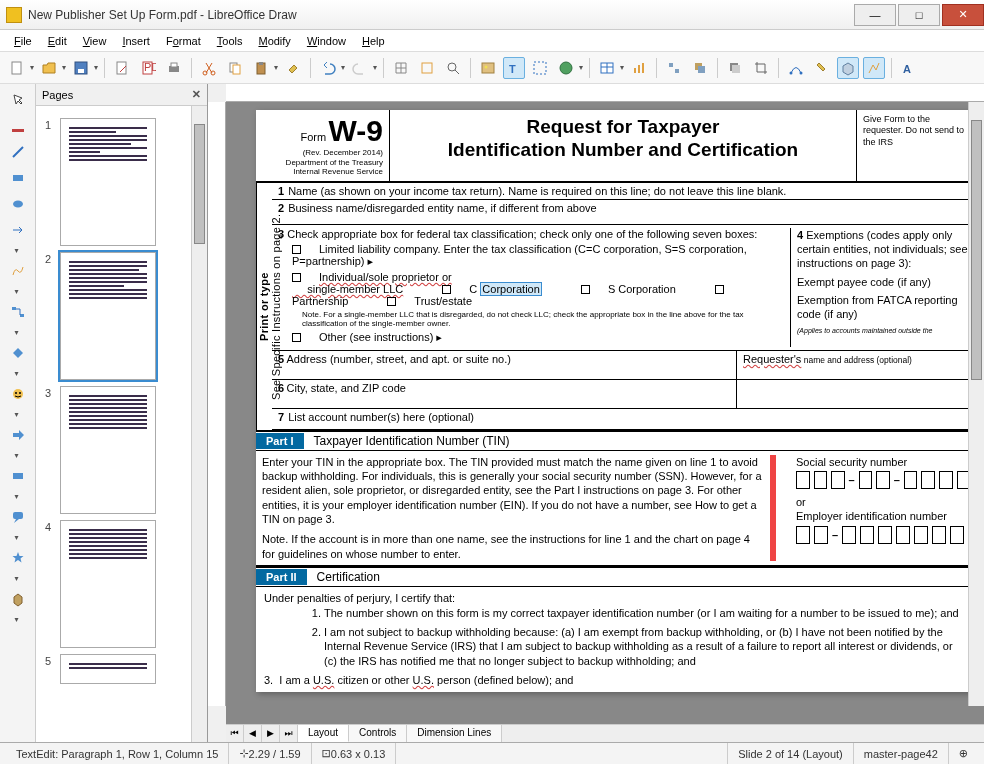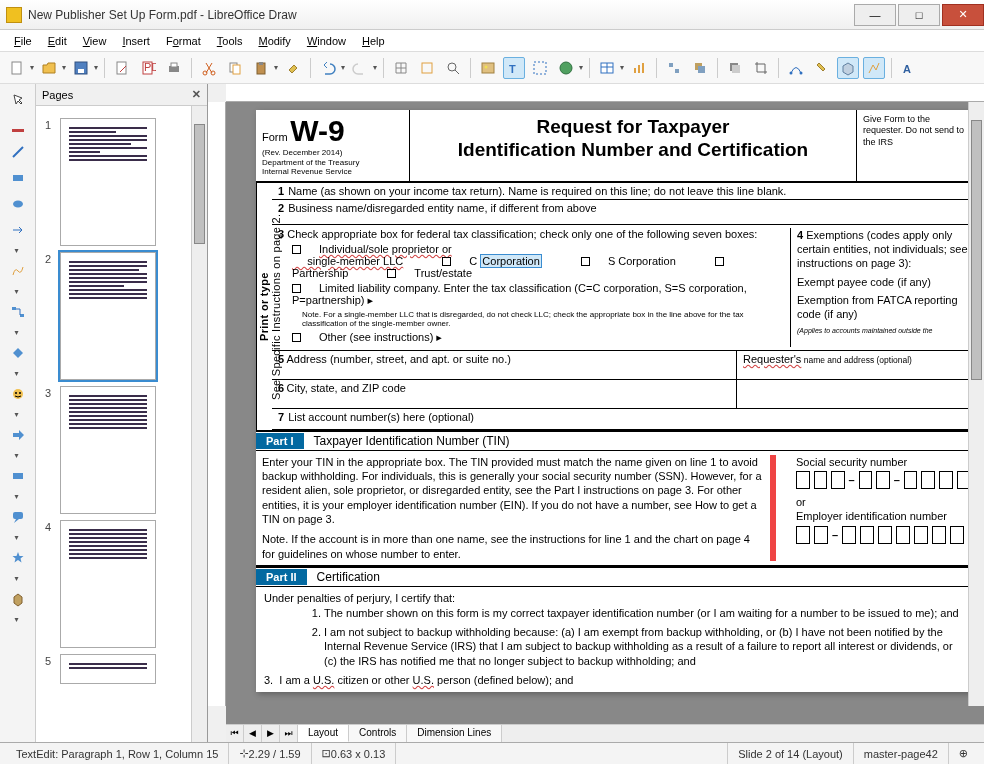--- a/index.html
+++ b/index.html
@@ -32,21 +32,21 @@
 .thumb .lines div { height:2px; background:#3a2d4a; margin-bottom:2px; }
 .pages-scroll { width:16px; background:#eee; border-left:1px solid #ccc; position:absolute; right:0; top:0; bottom:0; }
 .pages-thumb { background:#c0c0c0; border:1px solid #888; margin:18px 2px 0; height:120px; }
 .canvas-wrap { flex:1; display:flex; flex-direction:column; position:relative; background:#f0f0f0; }
 .ruler-h { height:18px; background:#fff; border-bottom:1px solid #aaa; margin-left:18px; position:relative; font-size:8px; color:#666; }
 .ruler-v { width:18px; background:#fff; border-right:1px solid #aaa; position:absolute; left:0; top:18px; bottom:36px; }
 .canvas { flex:1; margin-left:18px; background:#888; overflow:hidden; position:relative; }
 .page { position:absolute; left:30px; top:8px; width:720px; background:#fff; box-shadow:2px 2px 6px rgba(0,0,0,0.3); padding:0; }
 .w9 { font-family:Arial,sans-serif; }
 .w9-top { display:flex; border-bottom:2px solid #000; }
-.w9-left { width:154px; padding:4px 6px; border-right:1px solid #000; }
+.w9-left { width:134px; padding:4px 6px; border-right:1px solid #000;text-align:right; }
 .w9-left .form { font-size:9px; }
 .w9-left .big { font-size:30px; font-weight:bold; margin-top:-4px; }
 .w9-left .sub { font-size:8px; line-height:1.2; }
 .w9-mid { flex:1; text-align:center; padding:6px; }
 .w9-mid .t { font-size:19px; font-weight:bold; line-height:1.2; }
 .w9-right { width:120px; padding:4px 6px; border-left:1px solid #000; font-size:9px; line-height:1.25; }
 .w9-body { display:flex; }
 .w9-sidelabel { width:16px; border-right:1px solid #000; writing-mode:vertical-rl; transform:rotate(180deg); text-align:center; font-size:9px; padding:6px 1px; letter-spacing:0.3px; }
 .w9-sidelabel .bold { font-weight:bold; }
 .w9-fields { flex:1; }
@@ -496,28 +496,28 @@
                 <span class="num">1</span>
                 <span>Name (as shown on your income tax return). Name is required on this line; do not leave this line blank.</span>
               </div>
             <div class="field-row" style="padding-bottom:10px">
                 <span class="num">2</span>
                 <span>Business name/disregarded entity name, if different from above</span>
               </div>
             <div class="box3">
               <div class="box3-main">
                 <div><span class="num" style="font-weight:bold">3</span> <span>Check appropriate box for federal tax classification; check only one of the following seven boxes:</span></div>
+                <div class="cbline"><span class="cbx"></span><span>Limited liability company. Enter the tax classification (C=C corporation, S=S corporation, P=partnership)  ▸</span></div>
                 <div class="cbline">
                   <span><span class="cbx"></span><span class="redsq">Individual/sole proprietor or<br>&nbsp;&nbsp;&nbsp;&nbsp;&nbsp;single-member LLC</span></span>
                   <span><span class="cbx"></span>C <span class="sel-corp">Corporation</span></span>
                   <span><span class="cbx"></span><span>S Corporation</span></span>
                   <span><span class="cbx"></span><span>Partnership</span></span>
                   <span><span class="cbx"></span><span>Trust/estate</span></span>
                 </div>
-                <div class="cbline"><span class="cbx"></span><span>Limited liability company. Enter the tax classification (C=C corporation, S=S corporation, P=partnership)  ▸</span></div>
                 <div style="margin:2px 0 2px 24px;font-size:8px">Note. For a single-member LLC that is disregarded, do not check LLC; check the appropriate box in the line above for the tax classification of the single-member owner.</div>
                 <div class="cbline"><span class="cbx"></span><span>Other (see instructions) ▸</span></div>
               </div>
               <div class="box3-right">
                 <div><b>4</b> <span>Exemptions (codes apply only certain entities, not individuals; see instructions on page 3):</span></div>
                 <div style="margin-top:4px">Exempt payee code (if any)</div>
                 <div style="margin-top:4px">Exemption from FATCA reporting code (if any)</div>
                 <div style="margin-top:4px;font-size:7px;font-style:italic">(Applies to accounts maintained outside the</div>
               </div>
             </div>

